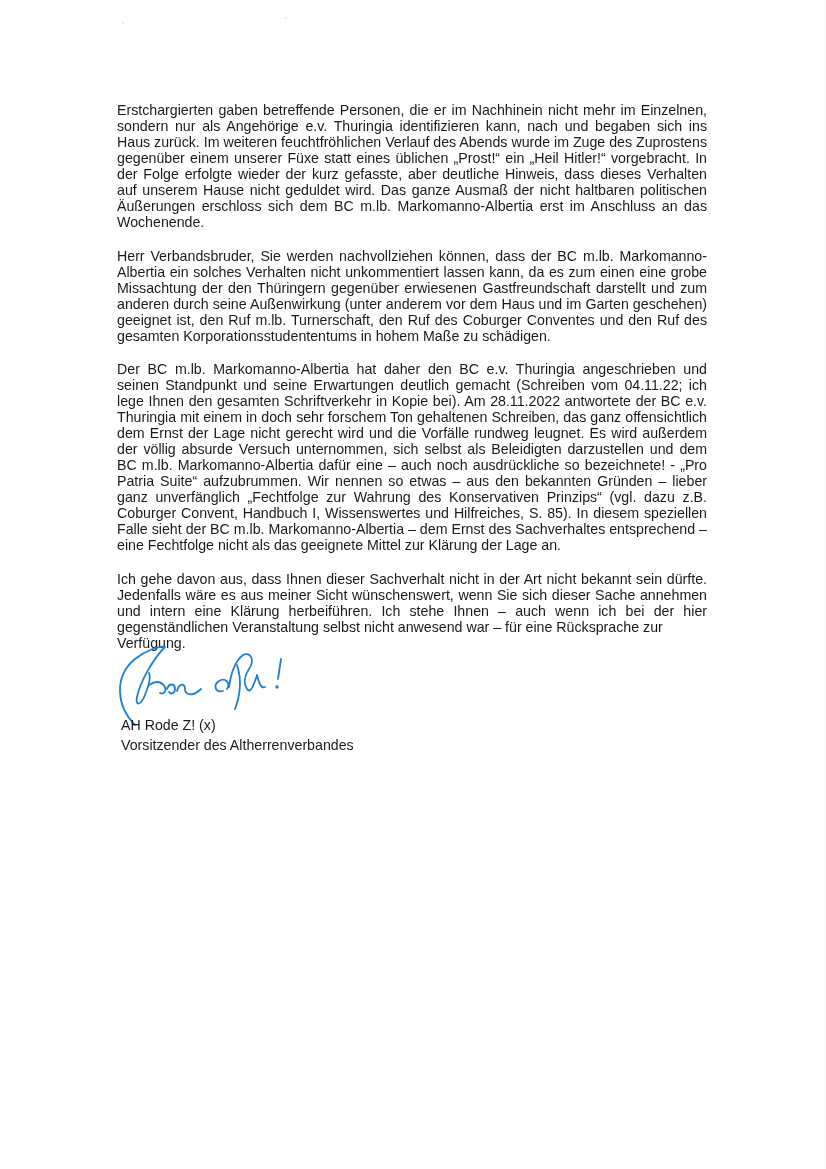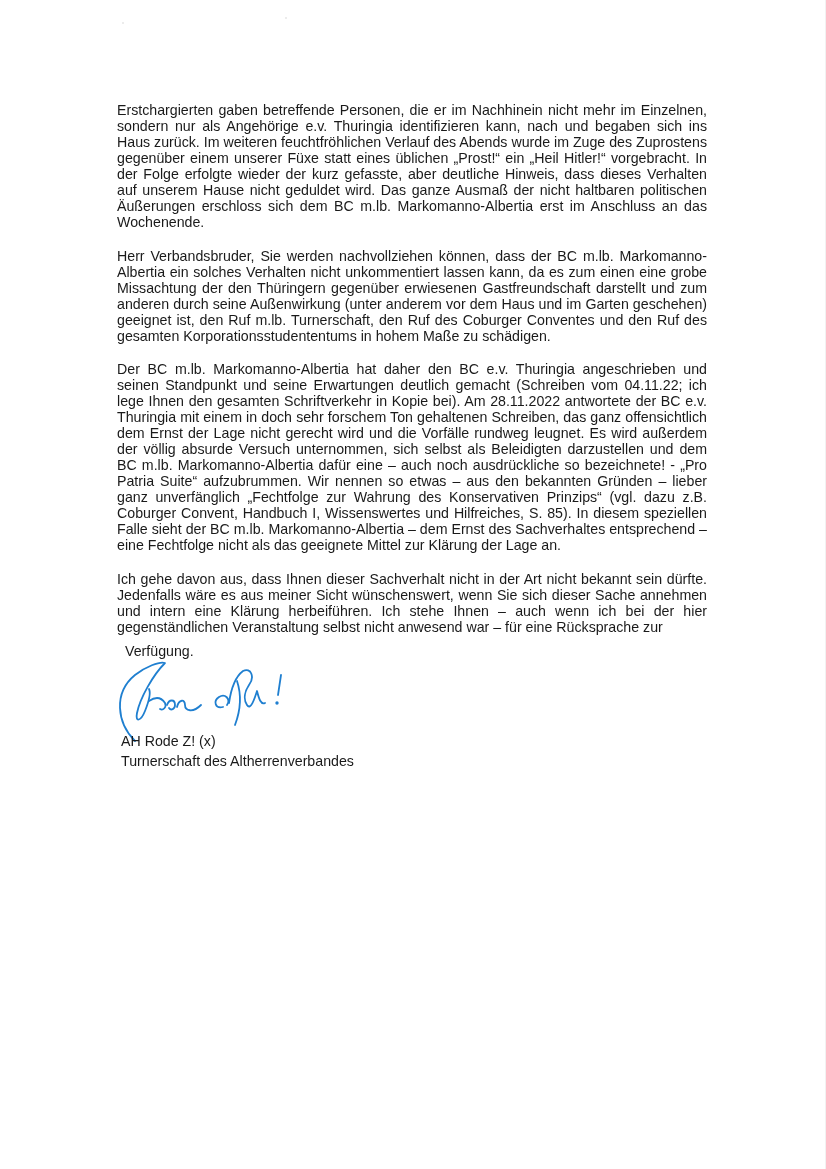--- a/index.html
+++ b/index.html
@@ -3,21 +3,21 @@
 <meta charset="utf-8">
 <style>
   html, body { margin: 0; padding: 0; background: #ffffff; }
   body { width: 826px; height: 1169px; position: relative; overflow: hidden; }
   .page {
     position: absolute; left: 117px; top: 102px; width: 590px;
     font-family: Liberation Sans, sans-serif;
     font-size: 14.2px; line-height: 16px; color: #1a1a1a;
   }
   .para { margin: 0 0 17.6px 0; text-align: justify; }
-  .closing { margin: 8px; }
+  .closing { margin: 0; }
   .sig-area { position: relative; height: 62px; }
   .signature { position: absolute; left: -12px; top: -14px; width: 220px; height: 90px; }
   .sig-line { margin: 4px; text-align: left; position: relative; }
   .speck { position: absolute; width: 2px; height: 2px; background: #e6e6e6; border-radius: 1px; }
   .edge { position: absolute; right: 0; top: 0; width: 1px; height: 1169px; background: #f2f2f2; }
 </style>
 </head>
 <body>
 
 <div class="edge"></div>
@@ -41,14 +41,14 @@
         <path d="M118,54 C110,56 108,48 114,44 C120,40 126,46 122,52"></path>
         <path d="M124,50 C126,36 130,24 138,18 C146,14 150,24 144,32 C140,38 138,46 142,52 C146,58 150,44 152,38 C154,46 156,52 160,50"></path>
         <path d="M132,28 C136,40 136,56 130,72"></path>
         <path d="M176,22 L173,42"></path>
         <circle cx="172" cy="50" r="0.8" fill="#1f7fd0"></circle>
       </g>
     </svg>
   </div>
 
   <p class="sig-line">AH Rode Z! (x)</p>
-  <p class="sig-line">Turnerschaft des Altherrenverbandes</p>
+  <p class="sig-line">Vorsitzender des Altherrenverbandes</p>
 </div>
 
 </body></html>

